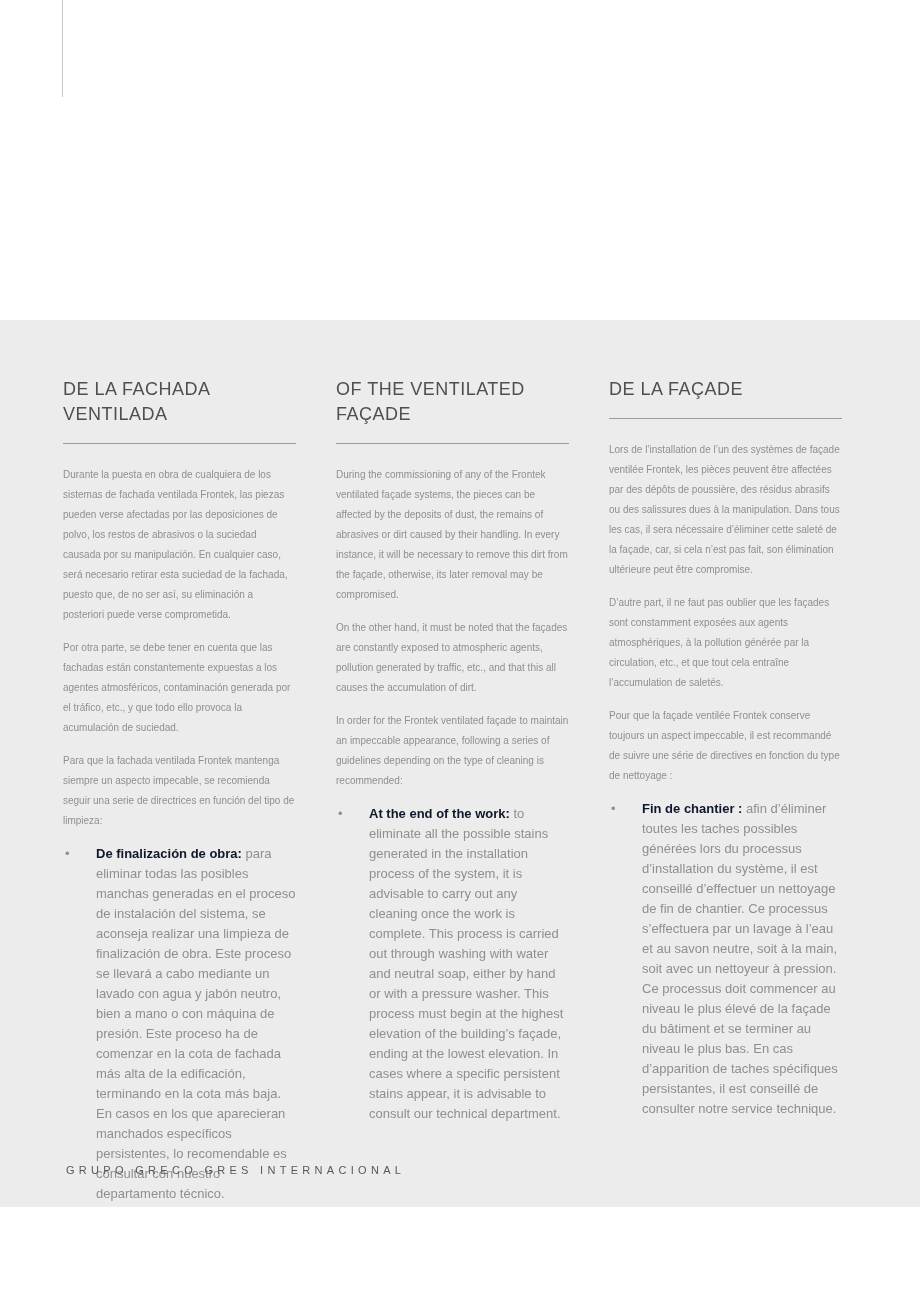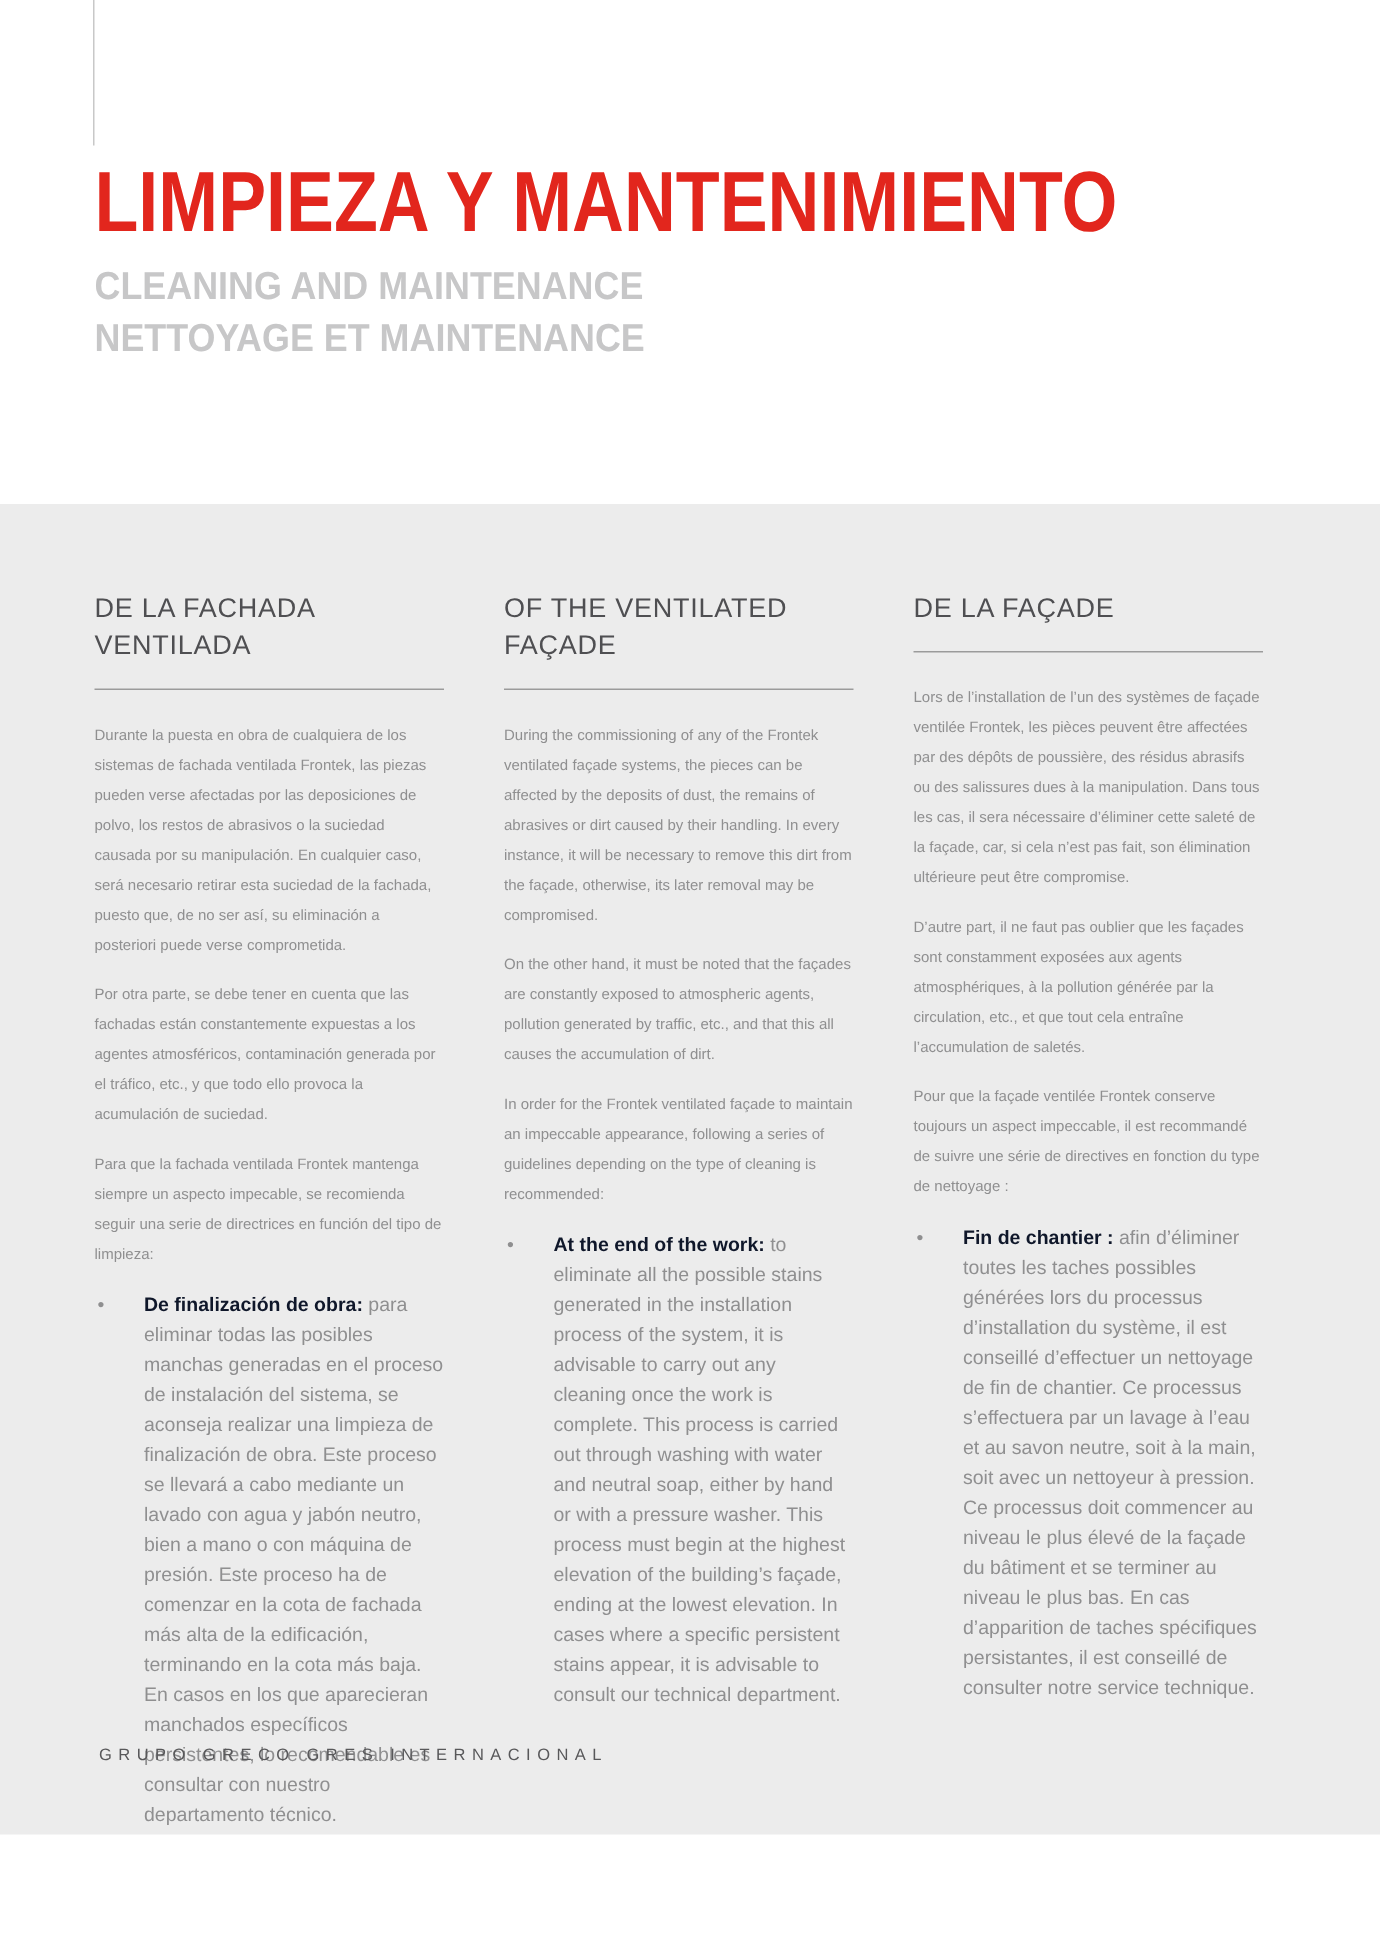--- a/index.html
+++ b/index.html
@@ -18,21 +18,21 @@
     margin:0; font-size:57px; font-weight:700; line-height:1.02;
     color:#e2261d; white-space:nowrap;
     transform:scaleX(0.84); transform-origin:left top;
   }
   .doc-subtitles {
     margin-top:9px; font-size:26px; font-weight:700; line-height:35px;
     color:#c7c7c8; white-space:nowrap;
     transform:scaleX(0.92); transform-origin:left top;
   }
 
-  .section { position:absolute; left:0; top:336px; width:920px; height:887px; background:#ececec; }
+  .section { position:absolute; left:0; top:320px; width:920px; height:887px; background:#ececec; }
   .cols { display:flex; gap:40px; padding:57px 0 0 63px; }
   .col { flex:0 0 233px; width:233px; }
   .col-heading {
     margin:0; font-size:18px; font-weight:400; line-height:25px;
     letter-spacing:0.5px; color:#4f4f52;
   }
   .col-heading span { display:block; }
   .heading-rule { border:none; border-top:1px solid #9b9b9b; margin:16px 0 0 0; width:100%; }
 
   .text-block { margin-top:21px; }
@@ -52,27 +52,20 @@
     font-size:11px; letter-spacing:4.3px; color:#58585a; white-space:nowrap;
   }
 </style>
 </head>
 <body>
 
 <div class="page">
 
   <div class="top-rule"></div>
 
-  <header class="masthead">
-    <h1 class="doc-title">LIMPIEZA Y MANTENIMIENTO</h1>
-    <div class="doc-subtitles">
-      <div>CLEANING AND MAINTENANCE</div>
-      <div>NETTOYAGE ET MAINTENANCE</div>
-    </div>
-  </header>
 
   <section class="section">
     <div class="cols">
 
       <article class="col">
         <h2 class="col-heading">
           <span>DE LA FACHADA</span>
           <span>VENTILADA</span>
         </h2>
         <hr class="heading-rule">

